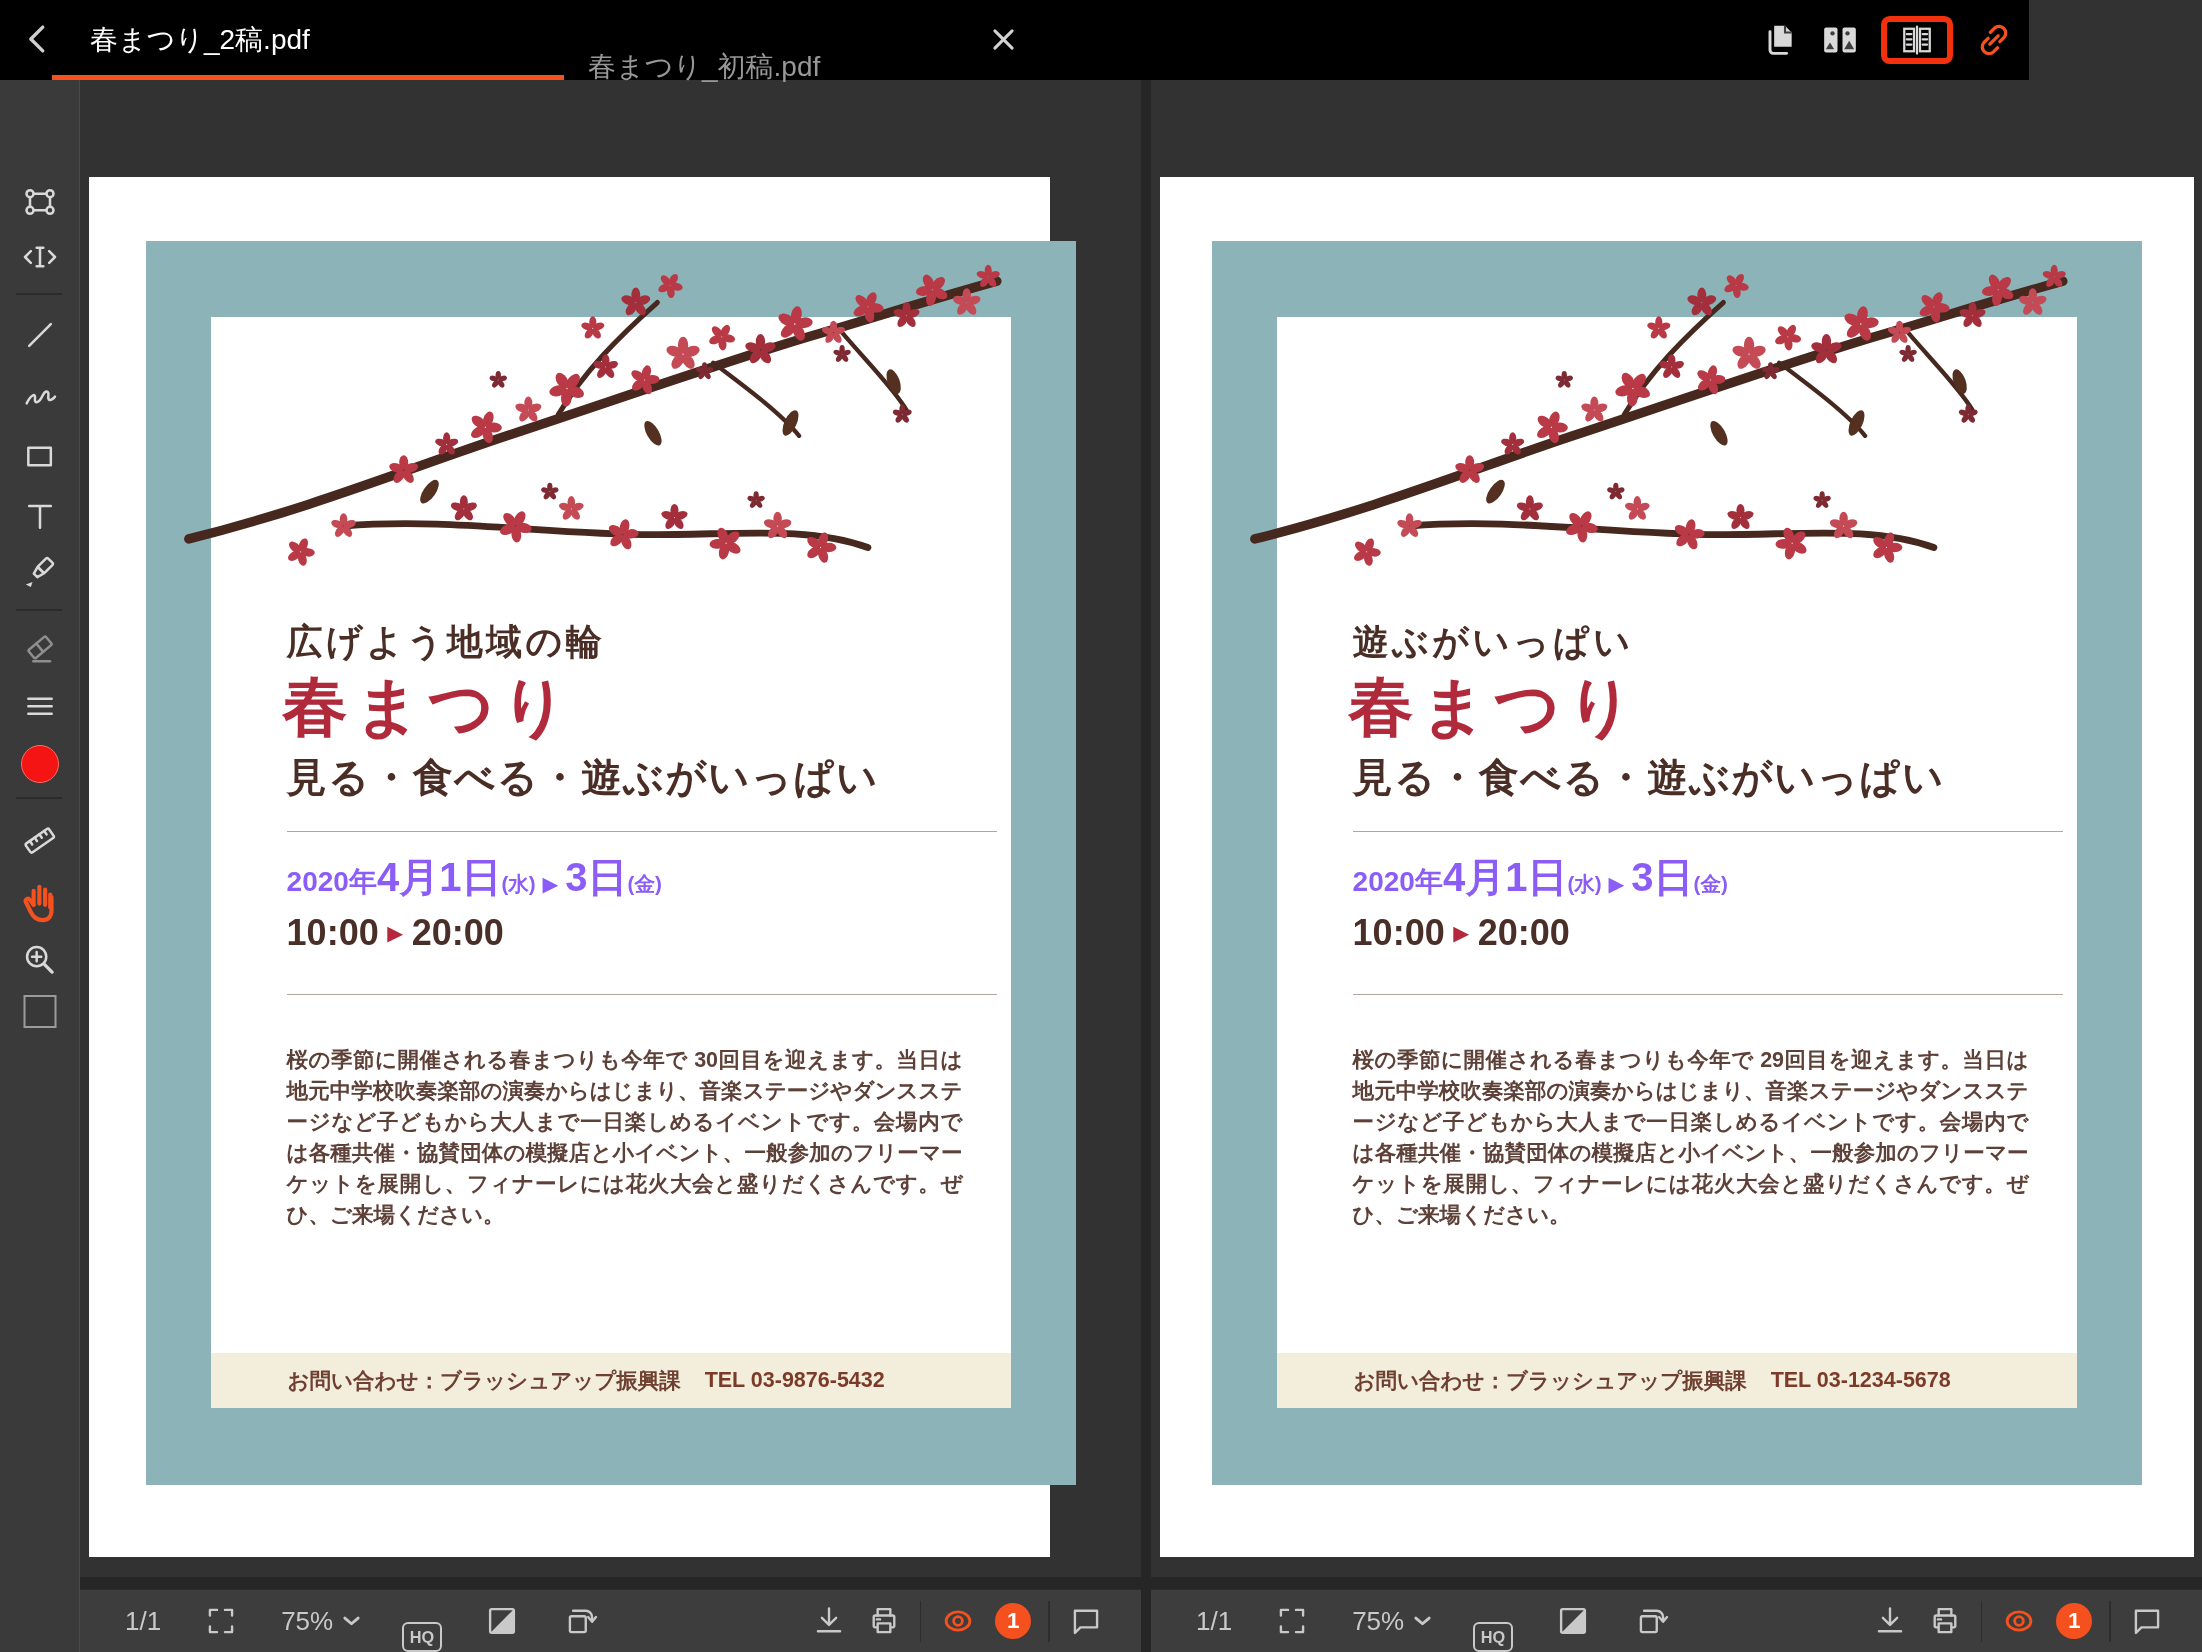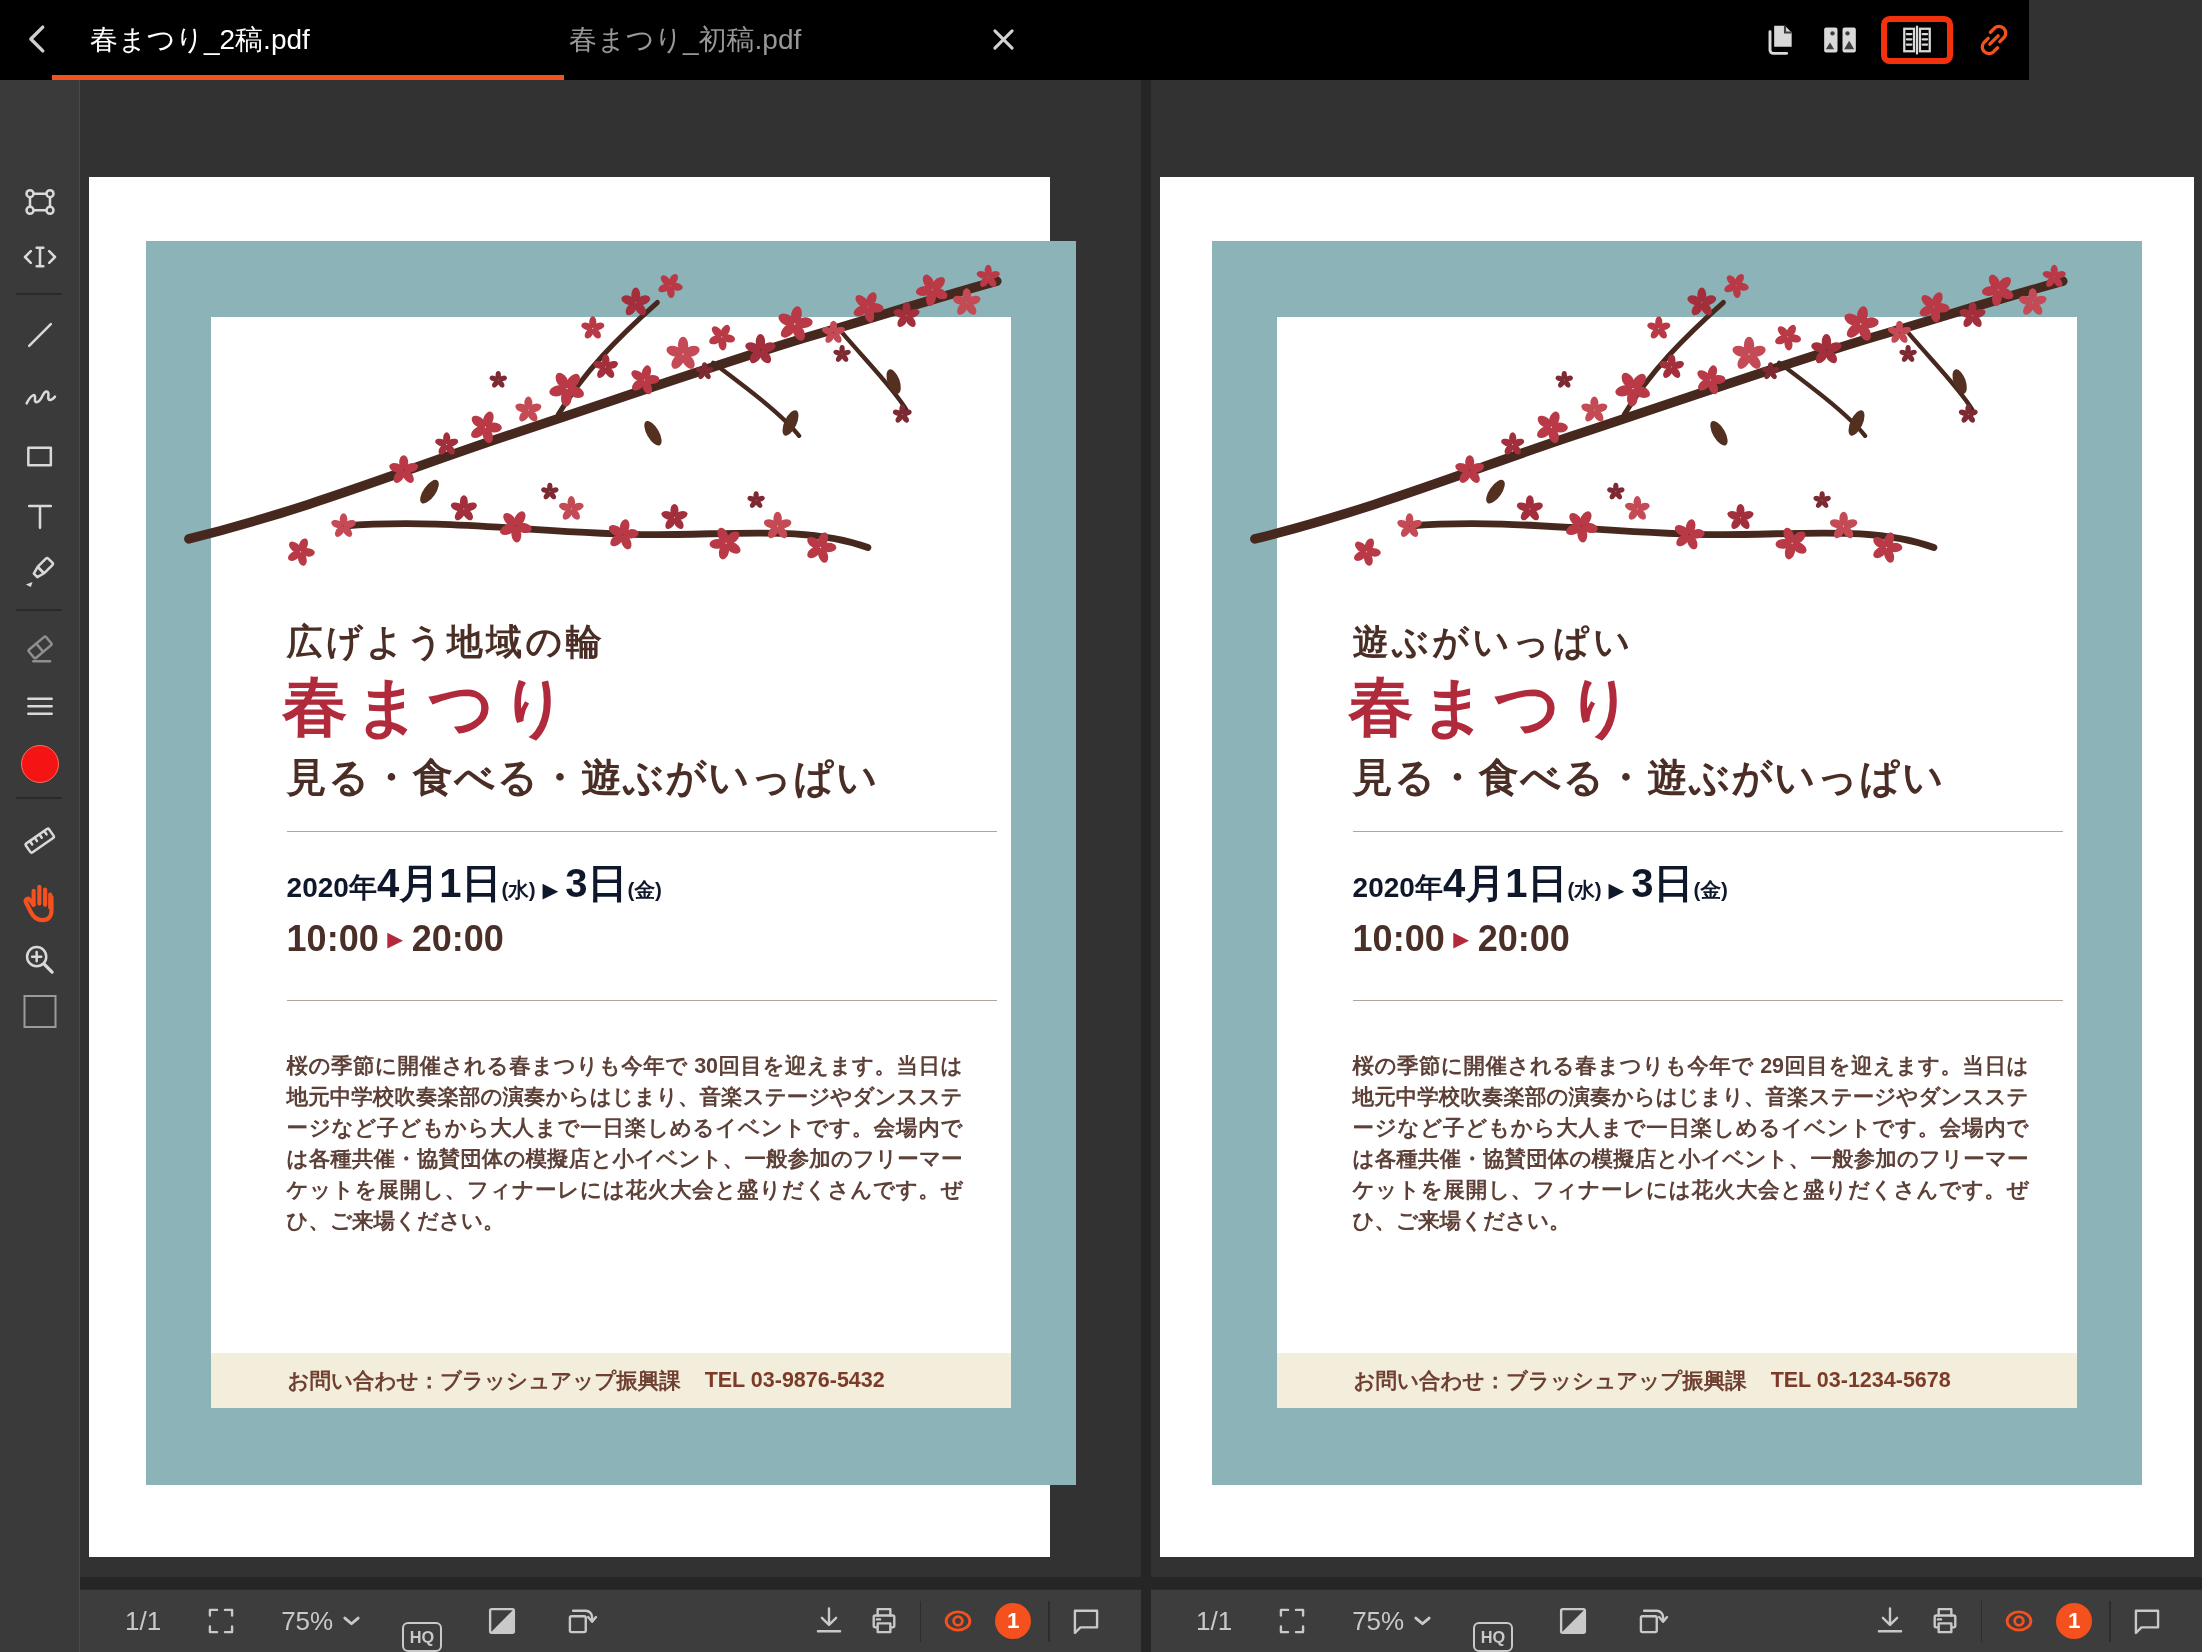--- a/index.html
+++ b/index.html
@@ -2,21 +2,21 @@
 <html style="font-size:13.8px"><head>
 <meta charset="utf-8">
 <style>
   html,body{margin:0;padding:0;background:#323232;width:2203px;height:1653px;overflow:hidden;
     font-family:"Liberation Sans","DejaVu Sans",sans-serif;}
   
   .topbar{position:absolute;left:0;top:0;width:2029px;height:80px;background:#000000;z-index:30;}
   .back-btn{position:absolute;left:24px;top:22.4px;width:29px;height:34px;cursor:pointer;}
   .tab-label{position:absolute;top:50%;transform:translateY(-50%);font-size:28px;white-space:nowrap;cursor:pointer;}
   .tab-active-label{left:90px;color:#ffffff;}
-  .tab-inactive-label{left:569px;color:#979797;}
+  .tab-inactive-label{left:588px;color:#979797;margin-top:27px;}
   .tab-underline{position:absolute;left:52px;bottom:0;width:512px;height:5.2px;background:#F4511E;}
   .tab-close{position:absolute;left:988px;top:24px;width:31px;height:31px;cursor:pointer;}
   .topbar-icons{position:absolute;right:15.5px;top:0;height:80px;display:flex;align-items:center;gap:20.6px;}
   .tb-icn{width:40px;height:40px;display:block;cursor:pointer;}
   .hl-box{width:72px;height:48px;border:6px solid #F3320D;border-radius:8.6px;display:flex;align-items:center;justify-content:center;box-sizing:border-box;cursor:pointer;}
   
   .sidebar{position:absolute;left:0;top:80px;bottom:0;width:80px;background:#3a3a3a;border-right:0.9px solid #4a4a4a;box-sizing:border-box;z-index:25;}
   .stool{position:absolute;left:50%;transform:translateX(-50%);cursor:pointer;}
   .sdiv{position:absolute;left:16.3px;width:46px;height:1.7px;background:#2b2b2b;}
   .red-dot{width:38px;height:38px;border-radius:50%;background:#F51414;border:1.7px solid #ff6b5e;box-sizing:border-box;}
@@ -35,21 +35,21 @@
   
   .flyer{position:absolute;top:64px;width:930px;height:1244px;background:#8BB3B8;}
   .pane-left .flyer{left:57px;}
   .pane-right .flyer{left:52px;}
   .flyer-inner{position:absolute;left:65px;right:65px;top:76px;bottom:77px;background:#ffffff;}
   .art{position:absolute;left:38px;top:10.3px;width:852px;height:404px;z-index:5;pointer-events:none;}
   .f-tagline{margin:301px 0 0 76px;font-size:36px;font-weight:bold;color:#4a2e26;letter-spacing:3.4px;}
   .f-title{margin:3.4px 0 0 72px;font-size:65px;font-weight:bold;color:#b02a3c;letter-spacing:6.9px;line-height:1.15;}
   .f-subtitle{margin:5.2px 0 0 76px;font-size:40px;font-weight:bold;color:#4a2e26;letter-spacing:1.7px;}
   .f-rule{margin:26px 13.8px 0 76px;border:none;border-top:1.7px solid #b3a49d;}
-  .f-date{margin:24px 0 0 76px;color:#0f172a;white-space:nowrap;}
+  .f-date{margin:18px 0 0 76px;color:#8b5cf6;white-space:nowrap;}
   .d-year{font-size:28px;font-weight:bold;}
   .d-big{font-size:40px;font-weight:bold;}
   .d-small{font-size:20.6px;font-weight:bold;}
   .d-arr{font-size:20.6px;padding:0 6.9px;}
   .f-time{margin:6.9px 0 0 76px;color:#4a2f28;font-size:36px;font-weight:bold;white-space:nowrap;}
   .t-arr{color:#b5283b;font-size:20.6px;padding:0 8.6px;vertical-align:5.2px;}
   .f-location{margin:34px 0 0 76px;font-size:27px;font-weight:bold;color:#4a2e26;}
   .f-rule2{margin:40px 13.8px 0 76px;border:none;border-top:1.7px solid #b3a49d;}
   .f-body{margin:50px 48px 0 76px;font-size:21.5px;line-height:31px;color:#5d4037;font-weight:bold;text-align:justify;}
   .f-footer{position:absolute;left:0;right:0;bottom:0;height:55px;background:#f2eedb;display:flex;align-items:center;padding-left:77px;gap:24px;box-sizing:border-box;}

